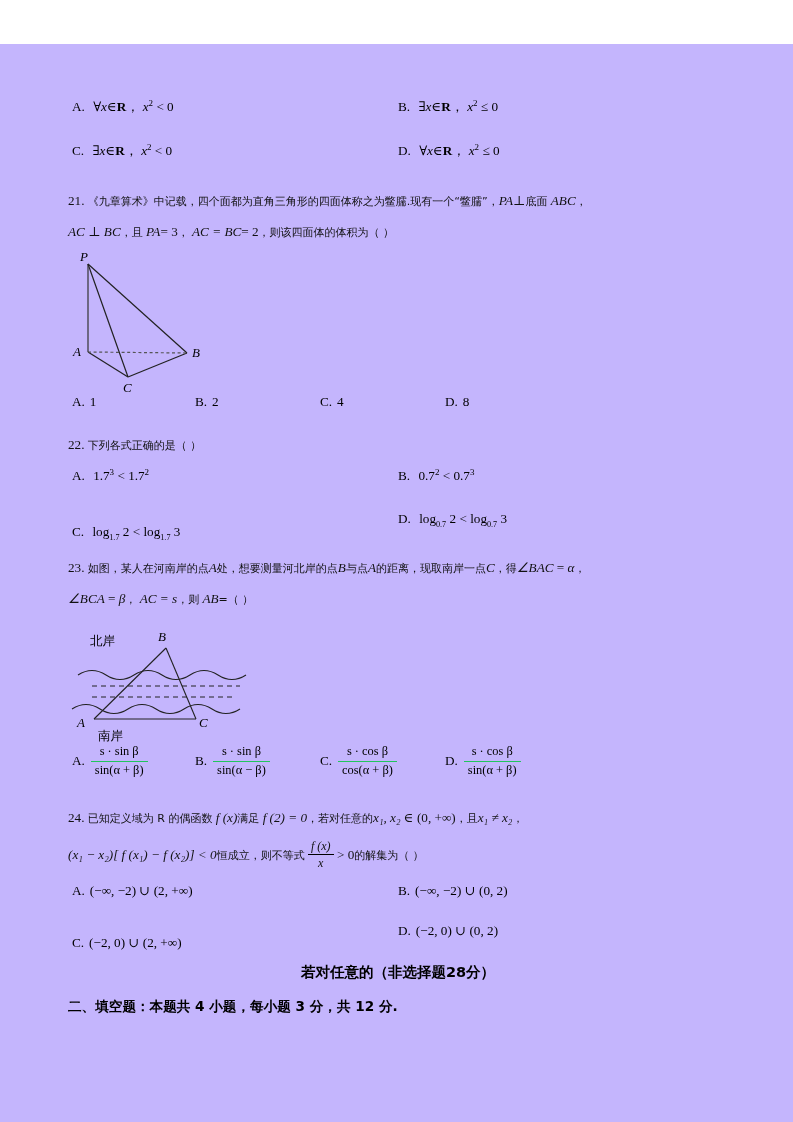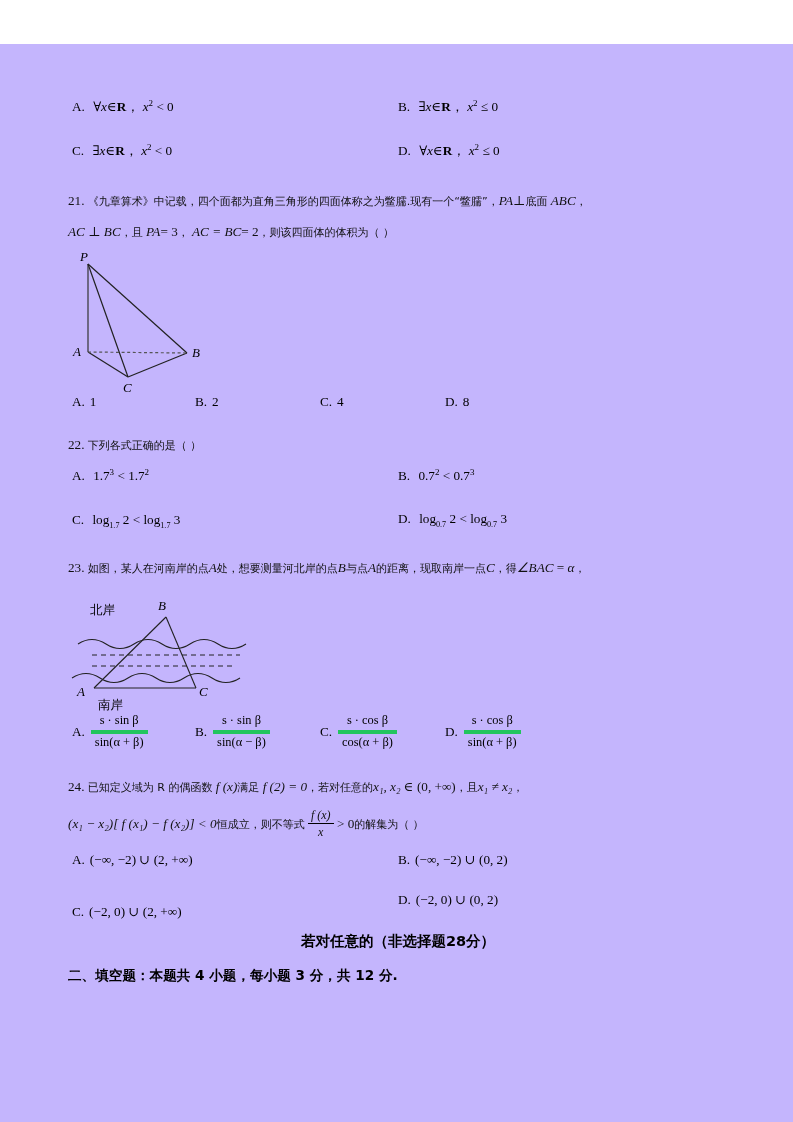--- a/index.html
+++ b/index.html
@@ -72,21 +72,21 @@
     display: inline-block;
     vertical-align: middle;
     text-align: center;
     font-size: 12.4px;
     line-height: 1.25;
     margin: 0 1px;
     position: relative;
     top: -1px;
   }
   .frac .num { display: block; padding: 0 4px 1px 4px; }
-  .frac .den { display: block; border-top: 4px solid #22c55e; padding: 1px 4px 0 4px; }
+  .frac .den { display: block; border-top: 1px solid #22c55e; padding: 1px 4px 0 4px; }
 
   .fracsm {
     display: inline-block;
     vertical-align: middle;
     text-align: center;
     font-size: 12px;
     line-height: 1.2;
     position: relative;
     top: -1px;
   }
@@ -213,33 +213,36 @@
       <span class="lab">A.</span>
       <span>1.7</span><sup class="supn">3</sup>&nbsp;<span>&lt;</span>&nbsp;<span>1.7</span><sup class="supn">2</sup>
     </div>
     <div class="opt colB" style="top:6px;">
       <span class="lab">B.</span>
       <span>0.7</span><sup class="supn">2</sup>&nbsp;<span>&lt;</span>&nbsp;<span>0.7</span><sup class="supn">3</sup>
     </div>
   </div>
 
   <div class="opts2" style="height:40px;">
-    <div class="opt colA" style="top:5px;">
+    <div class="opt colA" style="top:17px;">
       <span class="lab">C.</span>
       <span class="up">log</span><sub class="subn">1.7</sub>&nbsp;<span>2</span>&nbsp;<span>&lt;</span>&nbsp;<span class="up">log</span><sub class="subn">1.7</sub>&nbsp;<span>3</span>
     </div>
     <div class="opt colB" style="top:4px;">
       <span class="lab">D.</span>
       <span class="up">log</span><sub class="subn">0.7</sub>&nbsp;<span>2</span>&nbsp;<span>&lt;</span>&nbsp;<span class="up">log</span><sub class="subn">0.7</sub>&nbsp;<span>3</span>
     </div>
   </div>
 
   <div class="qline" style="margin-top:6px;">
     <span>23.</span>
     <span class="cn">如图，某人在河南岸的点</span><i class="v">A</i><span class="cn">处，想要测量河北岸的点</span><i class="v">B</i><span class="cn">与点</span><i class="v">A</i><span class="cn">的距离，现取南岸一点</span><i class="v">C</i><span class="cn">，得</span><i class="v">∠BAC</i>&nbsp;<span>=</span>&nbsp;<i class="v">α</i><span class="cn">，</span>
+  </div>
+  <div class="qline">
+    <i class="v">∠BCA</i>&nbsp;<span>=</span>&nbsp;<i class="v">β</i><span class="cn">，</span>&nbsp;<i class="v">AC</i>&nbsp;<i class="v">= s</i><span class="cn">，则</span>&nbsp;<i class="v">AB</i><span class="cn">=（      ）</span>
   </div>
 
   <div class="fig" style="height:126px; margin-top:2px;">
     <svg width="210" height="126" viewBox="0 0 210 126">
 
       <text x="22" y="28" class="figcn">北岸</text>
 
       <path d="M 10 58 q 14 -9 28 0 q 14 9 28 0 q 14 -9 28 0 q 14 9 28 0 q 14 -9 28 0 q 14 9 28 0" fill="none" stroke="#222" stroke-width="1.1"></path>
       <path d="M 4 92 q 14 -9 28 0 q 14 9 28 0 q 14 -9 28 0 q 14 9 28 0 q 14 -9 28 0 q 14 9 28 0" fill="none" stroke="#222" stroke-width="1.1"></path>
       <line x1="24" y1="69" x2="172" y2="69" stroke="#222" stroke-width="1" stroke-dasharray="5,4"></line>

